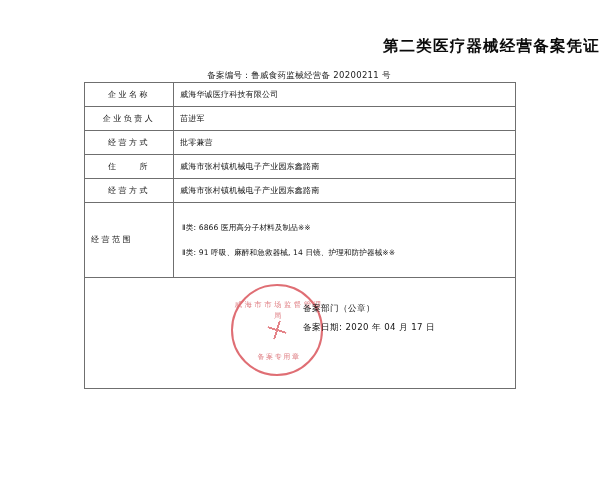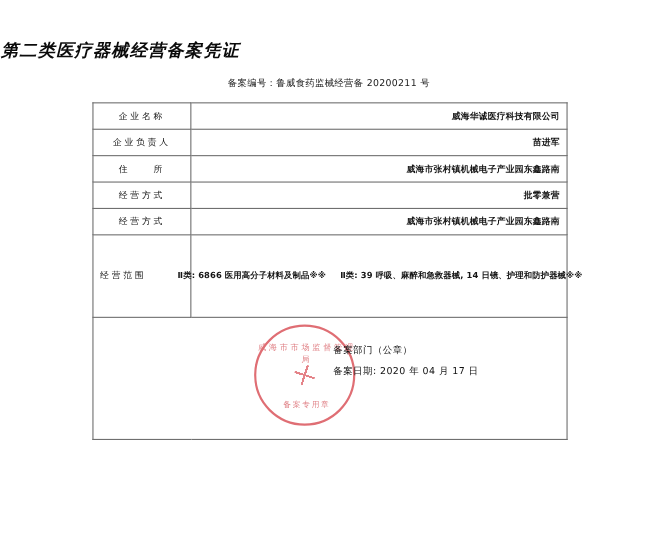--- a/index.html
+++ b/index.html
@@ -14,39 +14,38 @@
     color: #111111;
     overflow: hidden;
   }
   .page {
     position: relative;
     width: 600px;
     height: 500px;
     box-sizing: border-box;
   }
   .doc-title {
-    text-align: left;
+    text-align: right;
     font-size: 15.5px;
     font-weight: bold;
     letter-spacing: 1.2px;
     color: #0b0b0b;
     margin: 36px 0 0 1px;
     font-family: "DejaVu Serif", "Liberation Serif", serif;
-    font-style: italic;
   }
   .record-no {
     text-align: center;
     font-size: 8.5px;
     color: #1a1a1a;
     margin: 13px 2px 0 0;
     letter-spacing: 0.3px;
   }
   .table-wrap {
     position: relative;
-    margin: 11px auto 0 auto;
+    margin: 0 auto 0 auto;
     width: 432px;
   }
   table.main {
     border-collapse: collapse;
     width: 432px;
     table-layout: fixed;
   }
   table.main td {
     border: 1px solid #6f6f6f;
     font-size: 8px;
@@ -56,34 +55,33 @@
     line-height: 1.5;
   }
   td.label {
     width: 76px;
     text-align: center;
     letter-spacing: 2.5px;
     padding: 0 2px;
     font-size: 8px;
   }
   td.value {
-    text-align: right;
+    text-align: left;
     padding-left: 8px;
     letter-spacing: 0.2px;
-    font-weight: bold;
   }
   tr.r-std td { height: 23px; }
   tr.r-scope td { height: 74px; }
   td.scope-label {
     text-align: left;
     letter-spacing: 2.5px;
   }
   .scope-lines {
     display: flex;
-    flex-direction: row;
+    flex-direction: column;
     justify-content: center;
     gap: 13px;
     padding: 2px 0 2px 2px;
   }
   .scope-line {
     font-size: 7.6px;
     letter-spacing: 0.1px;
     white-space: nowrap;
   }
   tr.r-tail td { height: 110px; vertical-align: top; }
@@ -166,37 +164,37 @@
       <tbody>
         <tr class="r-std">
           <td class="label">企业名称</td>
           <td class="value">威海华诚医疗科技有限公司</td>
         </tr>
         <tr class="r-std">
           <td class="label">企业负责人</td>
           <td class="value">苗进军</td>
         </tr>
         <tr class="r-std">
+          <td class="label">经营方式</td>
+          <td class="value">批零兼营</td>
+        </tr>
+        <tr class="r-std">
           <td class="label">住　　所</td>
           <td class="value">威海市张村镇机械电子产业园东鑫路南</td>
-        </tr>
-        <tr class="r-std">
-          <td class="label">经营方式</td>
-          <td class="value">批零兼营</td>
         </tr>
         <tr class="r-std">
           <td class="label">经营方式</td>
           <td class="value">威海市张村镇机械电子产业园东鑫路南</td>
         </tr>
         <tr class="r-scope">
           <td class="label scope-label">经营范围</td>
           <td class="value">
             <div class="scope-lines">
               <div class="scope-line">Ⅱ类: 6866 医用高分子材料及制品※※</div>
-              <div class="scope-line">Ⅱ类: 39 呼吸、麻醉和急救器械, 14 日镜、护理和防护器械※※</div>
+              <div class="scope-line">Ⅱ类: 91 呼吸、麻醉和急救器械, 14 日镜、护理和防护器械※※</div>
             </div>
           </td>
         </tr>
         <tr class="r-tail">
           <td colspan="2">
             <div class="tail-inner">
               <div class="seal">
                 <div class="seal-text-top">威海市市场监督管理局</div>
                 <div class="seal-text-bottom">备案专用章</div>
               </div>

